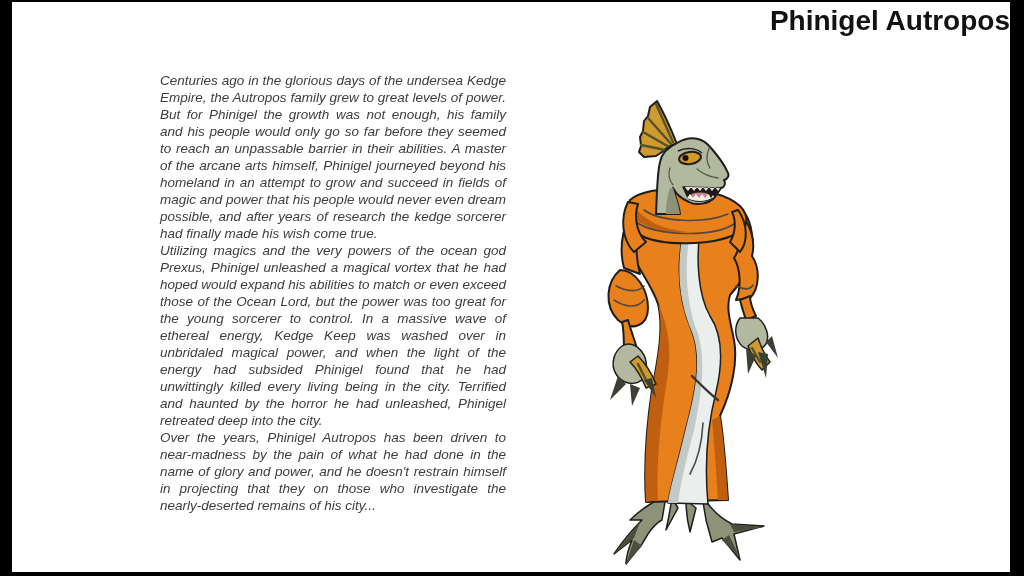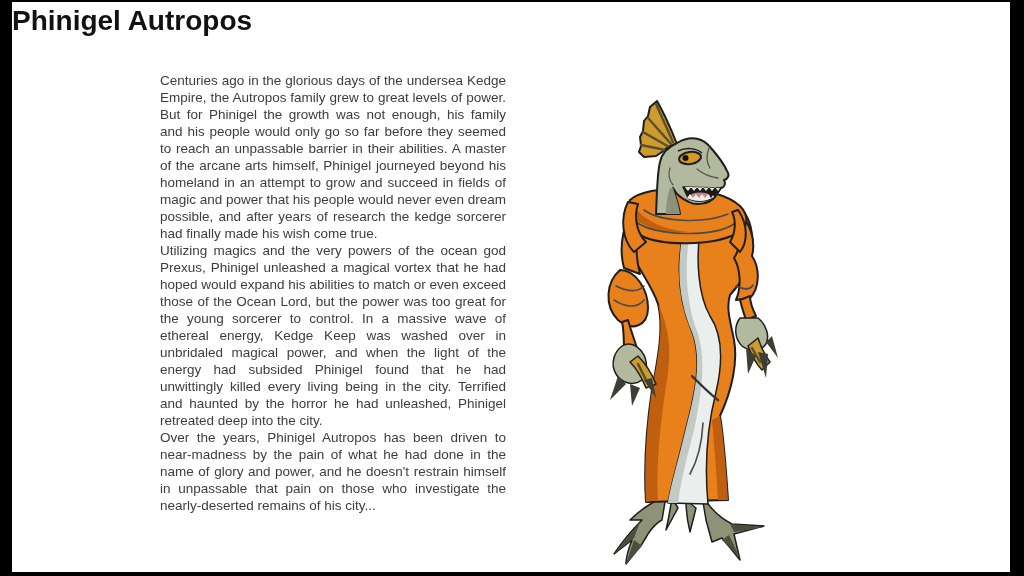--- a/index.html
+++ b/index.html
@@ -5,27 +5,27 @@
   html,body{margin:0;padding:0;background:#000;}
   .stage{position:relative;width:1024px;height:576px;background:#000;overflow:hidden;
          font-family:"Liberation Sans",sans-serif;}
   .page{position:absolute;left:12px;top:2px;right:14px;bottom:4px;background:#ffffff;}
   .bar{position:absolute;background:#000;}
   .bar-left{left:0;top:0;width:12px;height:576px;}
   .bar-right{right:0;top:0;width:14px;height:576px;}
   .bar-top{left:0;top:0;width:1024px;height:2px;}
   .bar-bottom{left:0;bottom:0;width:1024px;height:4px;}
 
-  header{position:absolute;left:0;right:0;top:4px;text-align:left;}
+  header{position:absolute;left:0;right:0;top:4px;text-align:right;}
   h1{margin:0;font-size:28px;line-height:30px;font-weight:bold;color:#121212;}
   .subtitle{margin-top:1px;font-size:15px;line-height:17px;color:#1e1e1e;}
 
   .body-text{position:absolute;left:148px;top:70px;width:346px;
              font-size:13.5px;line-height:17px;color:#3d3d3d;
-             text-align:justify;}
+             text-align:justify;font-style:italic;}
   .body-text p{margin:0;}
 
   .figure{position:absolute;left:588px;top:88px;width:220px;height:480px;}
   .figure svg{display:block;width:220px;height:480px;}
 
   
   .ln{stroke:#1e1e1e;stroke-width:2;stroke-linejoin:round;}
   .ln15{stroke:#1e1e1e;stroke-width:1.5;stroke-linejoin:round;}
   .robe-shade{fill:#c05f10;}
   .panel-shade{fill:#c3cac6;}
@@ -47,21 +47,21 @@
 <div class="stage">
   <div class="page">
 
     <header>
       <h1>Phinigel Autropos</h1>
     </header>
 
     <div class="body-text">
       <p>Centuries ago in the glorious days of the undersea Kedge Empire, the Autropos family grew to great levels of power.  But for Phinigel the growth was not enough, his family and his people would only go so far before they seemed to reach an unpassable barrier in their abilities.  A master of the arcane arts himself, Phinigel journeyed beyond his homeland in an attempt to grow and succeed in fields of magic and power that his people would never even dream possible, and after years of research the kedge sorcerer had finally made his wish come true.</p>
       <p>Utilizing magics and the very powers of the ocean god Prexus, Phinigel unleashed a magical vortex that he had hoped would expand his abilities to match or even exceed those of the Ocean Lord, but the power was too great for the young sorcerer to control.  In a massive wave of ethereal energy, Kedge Keep was washed over in unbridaled magical power, and when the light of the energy had subsided Phinigel found that he had unwittingly killed every living being in the city.  Terrified and haunted by the horror he had unleashed, Phinigel retreated deep into the city.</p>
-      <p>Over the years, Phinigel Autropos has been driven to near-madness by the pain of what he had done in the name of glory and power, and he doesn't restrain himself in unpassable that pain on those who investigate the nearly-deserted remains of his city...</p>
+      <p>Over the years, Phinigel Autropos has been driven to near-madness by the pain of what he had done in the name of glory and power, and he doesn't restrain himself in projecting that they on those who investigate the nearly-deserted remains of his city...</p>
     </div>
 
     <div class="figure">
       <svg viewBox="0 0 220 480" xmlns="http://www.w3.org/2000/svg">
 
         <g>
           <path class="ln15 foot" d="M 66,406 C 52,412 40,420 30,430 L 42,430 C 32,440 22,452 14,464 L 32,450 C 28,460 26,468 26,474 L 42,454 L 48,444 C 52,438 58,432 62,430 Z"></path>
           <path class="foot-dk" d="M 40,432 L 14,464 L 34,448 Z"></path>
           <path class="foot-dk" d="M 34,450 L 26,474 L 42,456 Z"></path>
           <path class="ln15 foot" d="M 72,408 C 70,420 68,432 66,440 L 78,418 Z"></path>

